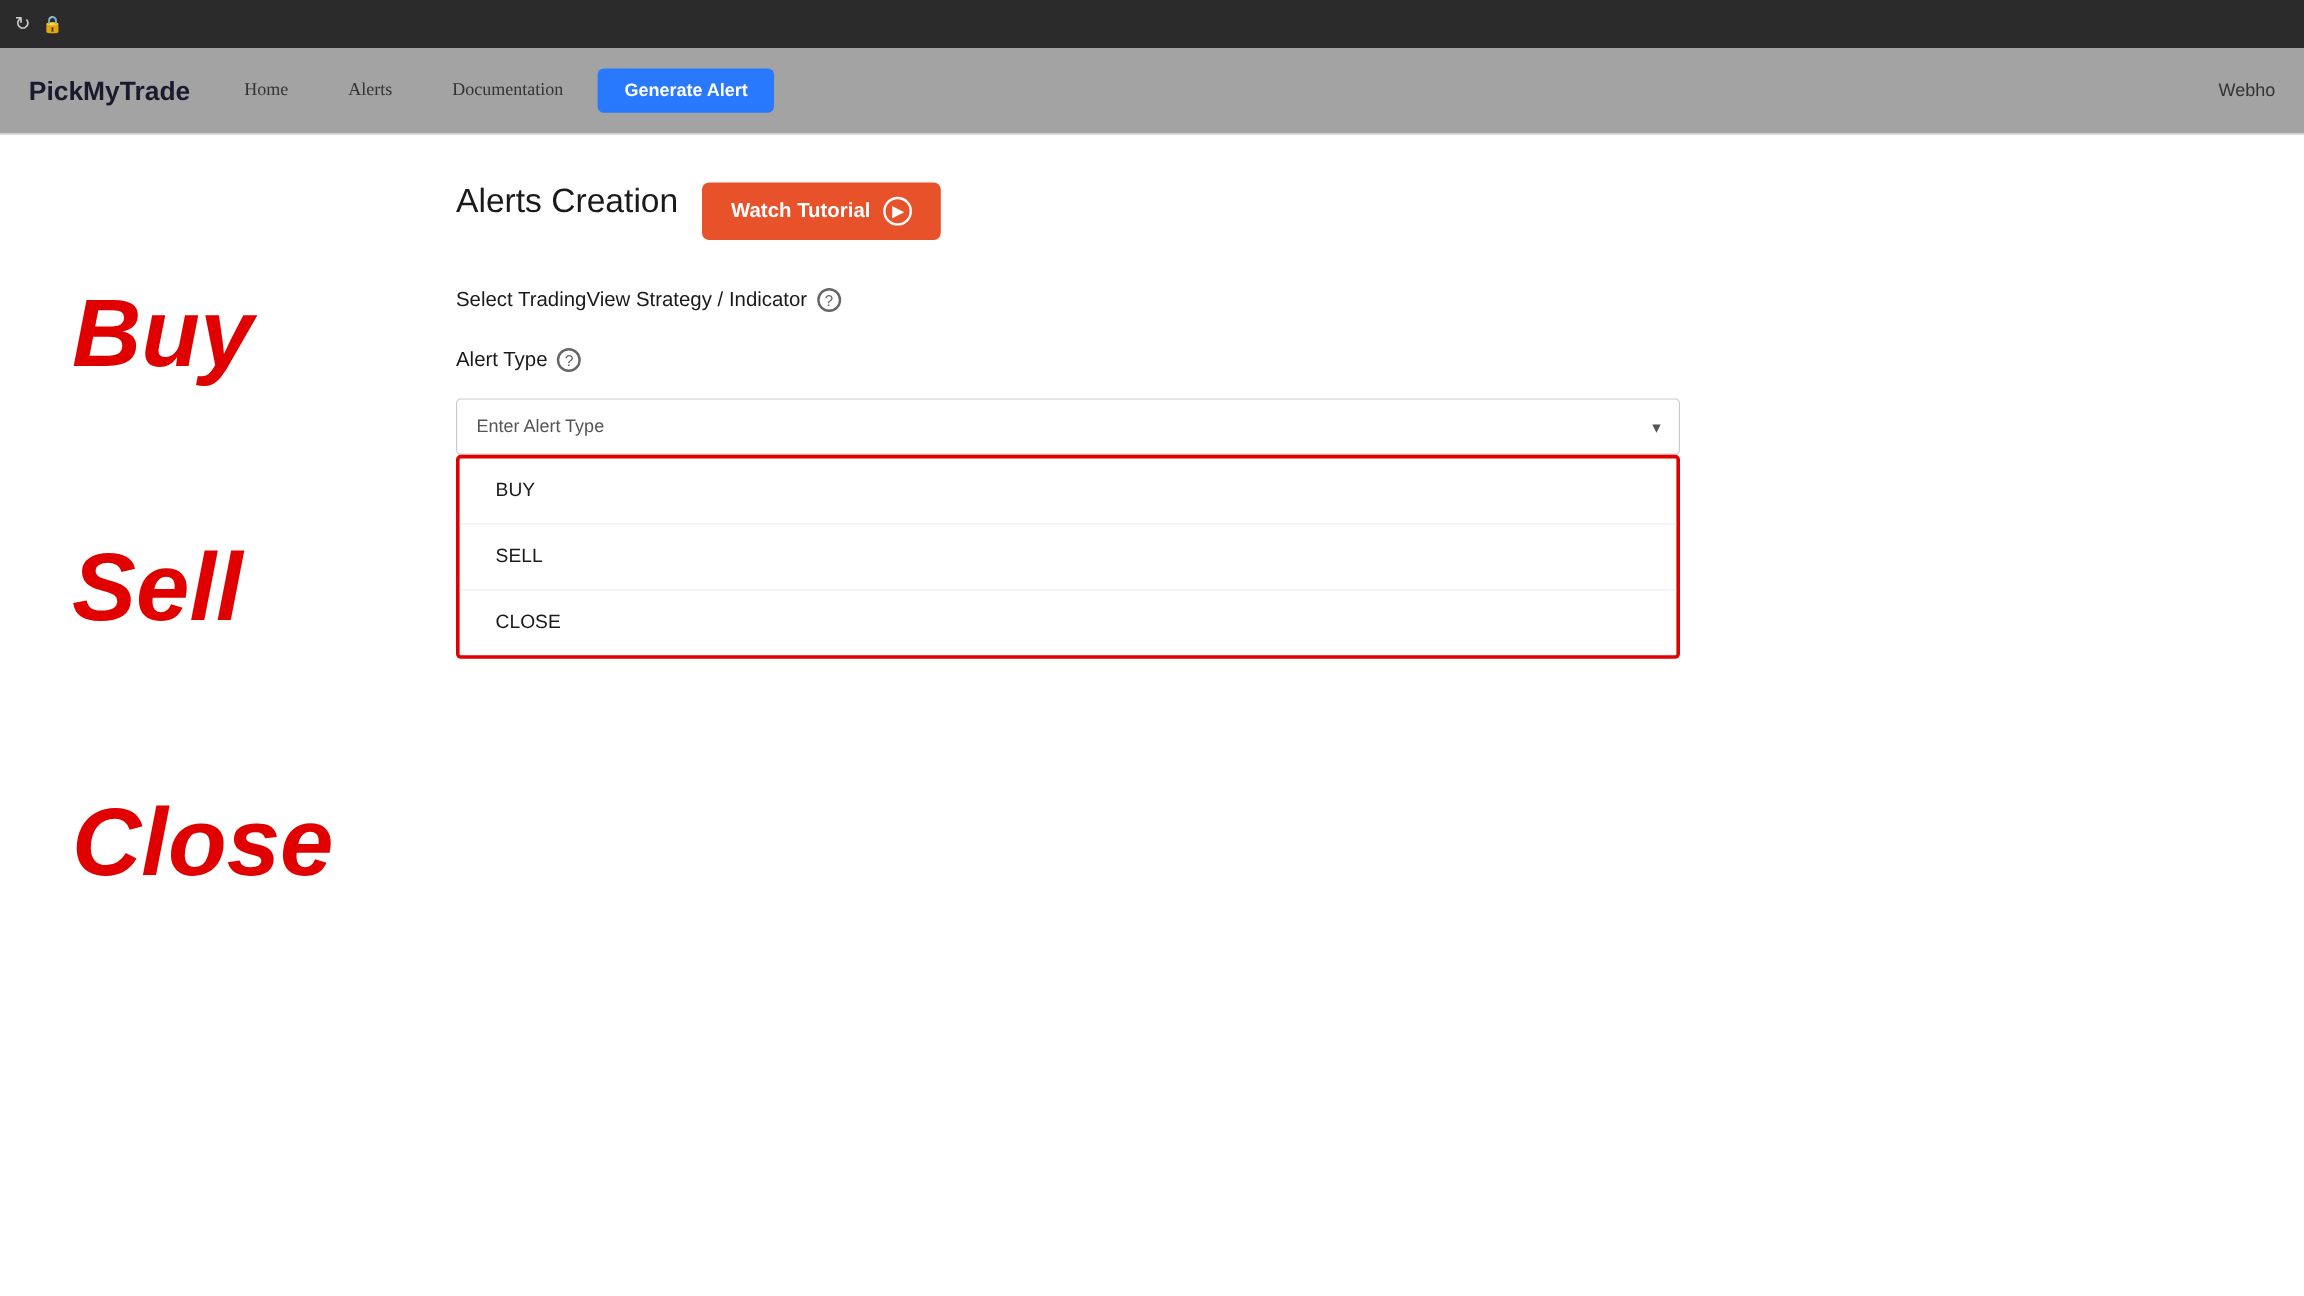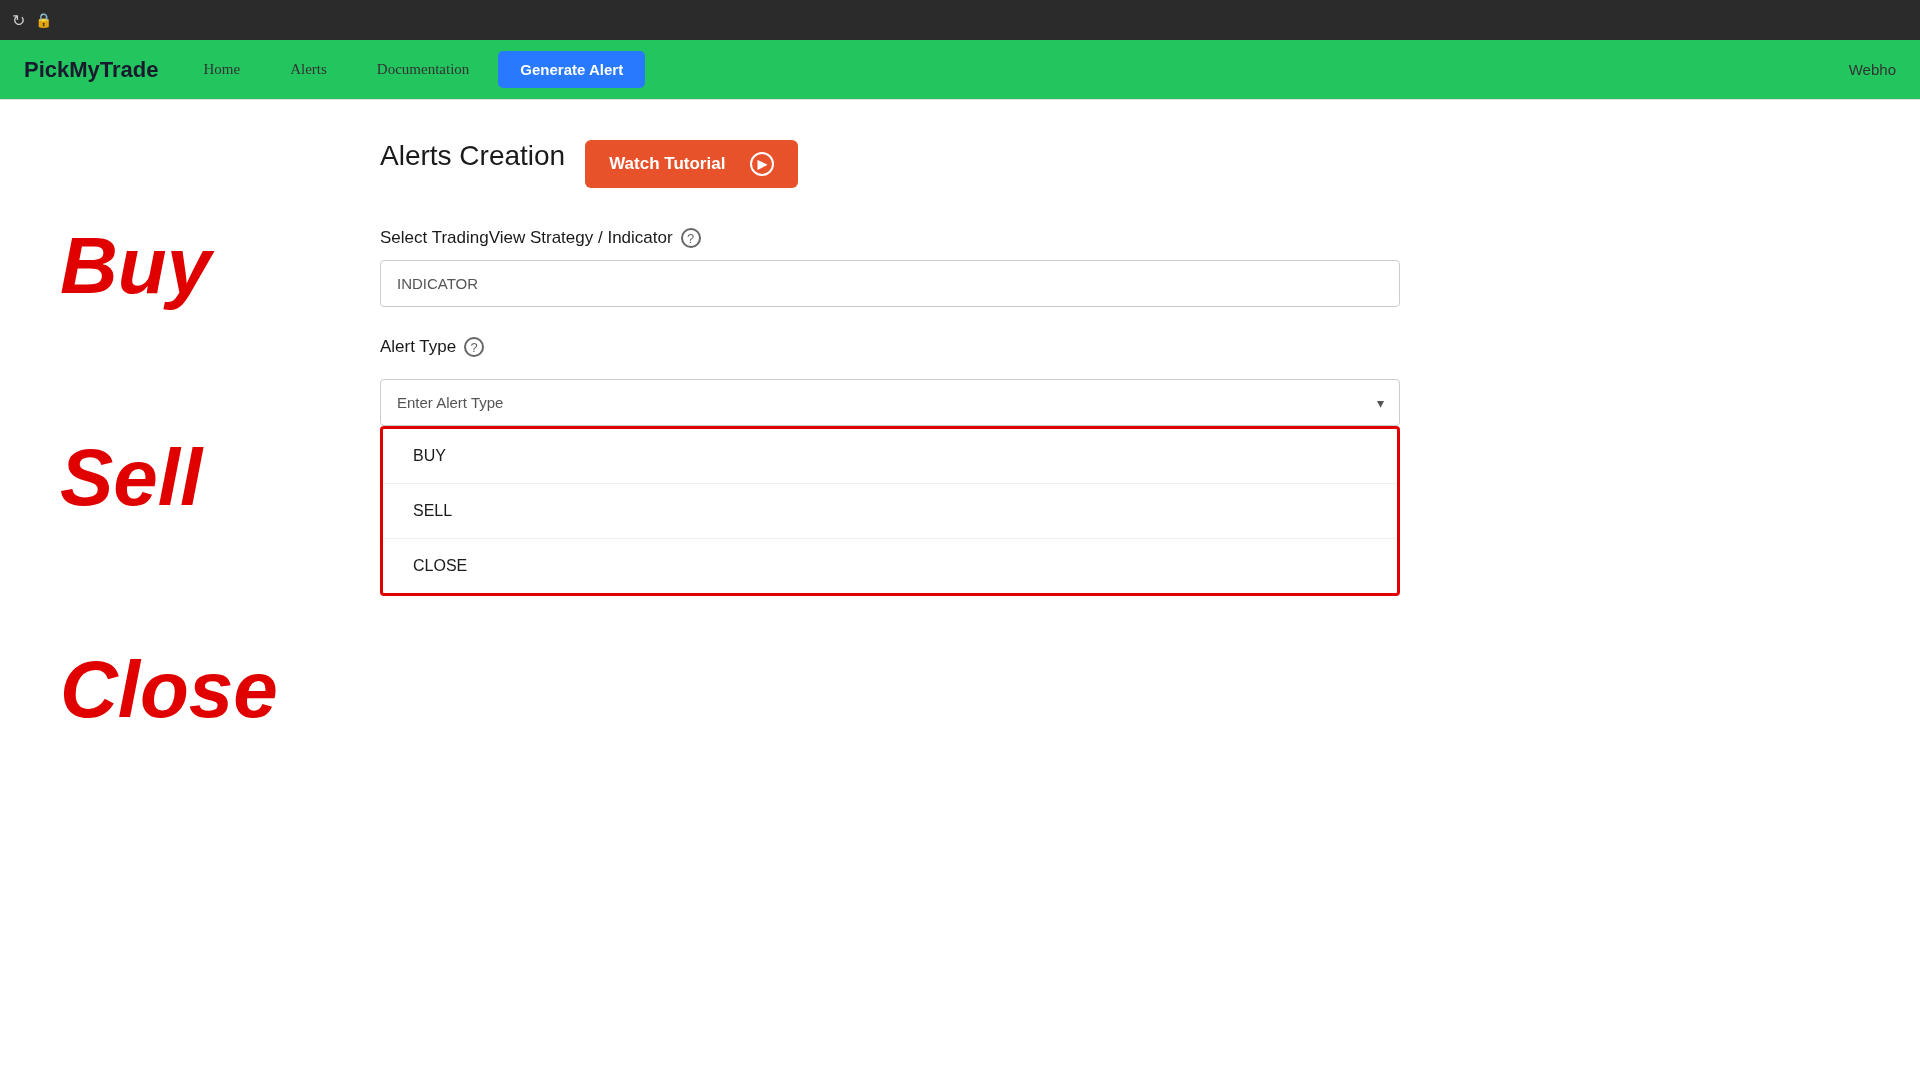--- a/index.html
+++ b/index.html
@@ -31,23 +31,23 @@
       font-size: 13px;
       flex: 1;
       max-width: 600px;
     }
 
     
     .navbar {
       display: flex;
       align-items: center;
       padding: 0 24px;
-      height: 60px;
+      height: 72px;
       border-bottom: 1px solid #e0e0e0;
-      background: #22c55e;
+      background: #a3a3a3;
       gap: 8px;
     }
     .nav-brand {
       font-size: 22px;
       font-weight: bold;
       color: #1a1a2e;
       margin-right: 16px;
     }
     .nav-link {
       padding: 8px 20px;
@@ -134,21 +134,21 @@
       background: #e8522a;
       color: #fff;
       border: none;
       border-radius: 6px;
       padding: 12px 24px;
       font-size: 17px;
       font-weight: bold;
       cursor: pointer;
       display: flex;
       align-items: center;
-      gap: 25px;
+      gap: 11px;
       font-family: Arial, sans-serif;
     }
     .play-circle {
       width: 24px;
       height: 24px;
       border-radius: 50%;
       border: 2px solid #fff;
       display: flex;
       align-items: center;
       justify-content: center;
@@ -271,21 +271,20 @@
         <span>Watch Tutorial</span>
         <span class="play-circle">▶</span>
       </button>
     </div>
 
     <div class="form-section">
       <div class="form-label">
         <span>Select TradingView Strategy / Indicator</span>
         <span class="help-icon">?</span>
       </div>
-      <input class="form-input" type="text" value="INDICATOR" placeholder="INDICATOR" style="">
     </div>
 
     <div class="form-section">
       <div class="form-label">
         <span>Alert Type</span>
         <span class="help-icon">?</span>
       </div>
       <div class="dropdown-wrapper">
         <select class="dropdown-select">
           <option value="">Enter Alert Type</option>

